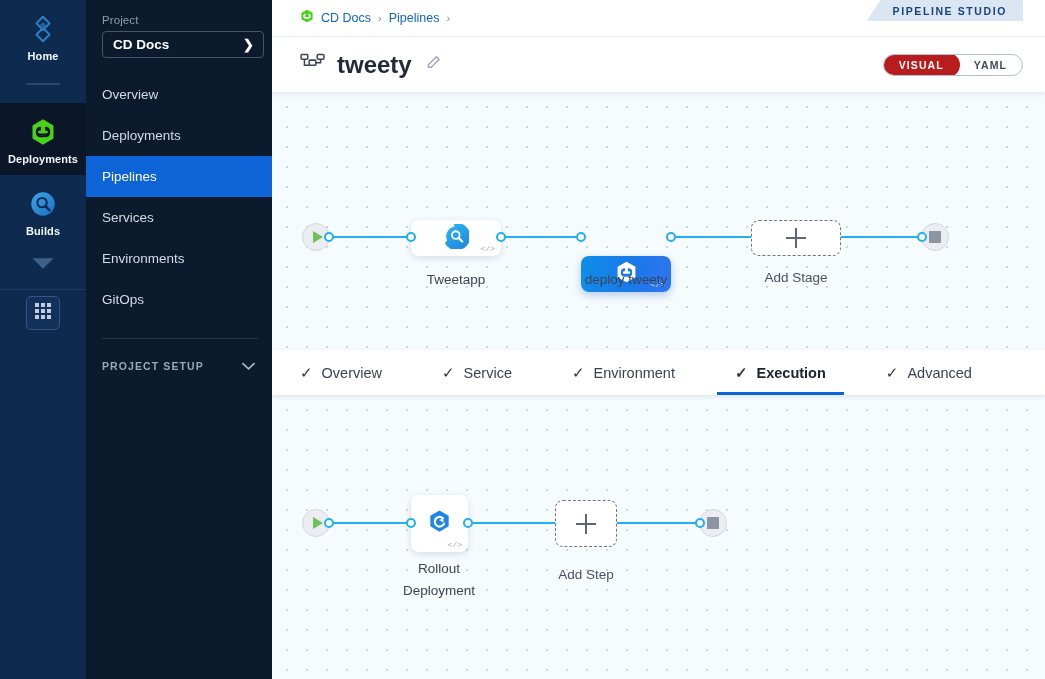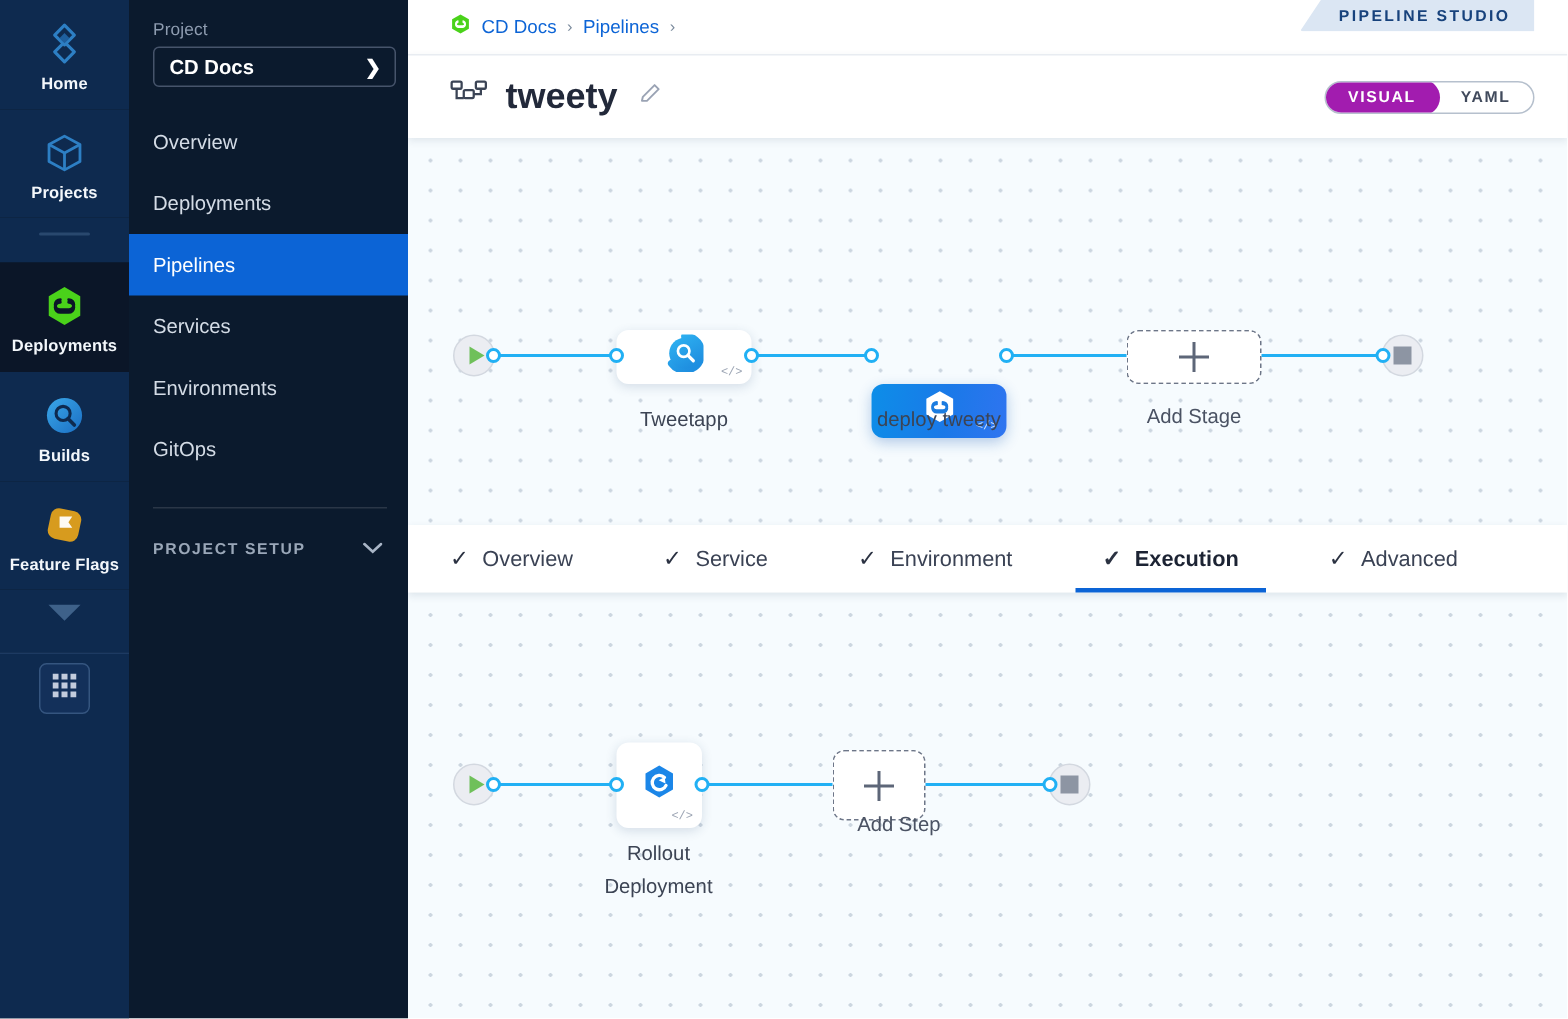--- a/index.html
+++ b/index.html
@@ -107,21 +107,21 @@
   .pencil { margin-left: 13px; cursor: pointer; display: block; }
   .toggle {
     margin-left: auto; display: flex; align-items: center;
     border: 1px solid #b6c0cd; border-radius: 13px; height: 22px; background: #fff;
     overflow: hidden;
   }
   .tg {
     font-size: 10.5px; font-weight: bold; letter-spacing: 1.1px;
     padding: 0 15px; height: 22px; display: flex; align-items: center; cursor: pointer;
   }
-  .tg.on { background: #a21caf; color: #fff; border-radius: 13px; margin: -1px; height: 24px; padding: 0 16px;}
+  .tg.on { background: #b91c1c; color: #fff; border-radius: 13px; margin: -1px; height: 24px; padding: 0 16px;}
   .tg.off { color: #414a5c; }
 
   
   .canvas {
     position: relative; background-color: #f6fbfe;
     background-image: radial-gradient(#ccd6e0 1.1px, transparent 1.2px);
     background-size: 20px 20px; background-position: 5px 5px;
   }
   .canvas.top { height: 258px; }
   .canvas.bot { height: 284px; }
@@ -212,32 +212,20 @@
           <g fill="none" stroke="#2d7fc4" stroke-width="2.2" stroke-linejoin="round">
             <path d="M16 3 L23 10 L16 17 L9 10 Z"></path>
             <path d="M16 15 L23 22 L16 29 L9 22 Z"></path>
           </g>
           <path d="M16 8.6 L19.6 12.2 L16 15.8 L12.4 12.2 Z" fill="#1f5f9e"></path>
         </svg>
       </span>
       <span class="rail-label">Home</span>
     </div>
 
-    <div class="rail-item">
-      <span class="rail-ico">
-        <svg viewBox="0 0 32 32" width="30" height="30">
-          <g fill="none" stroke="#2d7fc4" stroke-width="2" stroke-linejoin="round">
-            <path d="M16 4 L27 10 L27 22 L16 28 L5 22 L5 10 Z"></path>
-            <path d="M5 10 L16 16 L27 10"></path>
-              <path d="M16 16 L16 28"></path>
-          </g>
-        </svg>
-      </span>
-      <span class="rail-label">Projects</span>
-    </div>
 
     <div class="rail-sep-wrap">
       <span class="rail-div"></span>
     </div>
 
     <div class="rail-item dark">
       <span class="rail-ico">
         <svg viewBox="0 0 32 32" width="30" height="30">
           <path d="M16 2.5 L27.2 9 L27.2 23 L16 29.5 L4.8 23 L4.8 9 Z" fill="#4ad21a"></path>
           <path d="M13 11.5a3.6 3.6 0 1 0 0 7.2h6a3.6 3.6 0 1 0 0-7.2" fill="none" stroke="#0b1628" stroke-width="2.1" stroke-linecap="round"></path>
@@ -257,29 +245,20 @@
           </linearGradient>
             </defs>
           <circle cx="16" cy="16" r="12.5" fill="url(#bg1)"></circle>
           <circle cx="15" cy="14.5" r="5" fill="none" stroke="#0e2a4f" stroke-width="2.2"></circle>
           <path d="M18.6 18.3 L23 22.8" stroke="#0e2a4f" stroke-width="2.6" stroke-linecap="round"></path>
         </svg>
       </span>
       <span class="rail-label">Builds</span>
     </div>
 
-    <div class="rail-item">
-      <span class="rail-ico">
-        <svg viewBox="0 0 32 32" width="30" height="30">
-          <rect x="5" y="5" width="22" height="22" rx="6" transform="rotate(12 16 16)" fill="#d79b1e"></rect>
-          <path d="M12.5 23 L12.5 10 L21.5 10 L18.8 14 L21.5 18 L12.5 18" fill="#fff" opacity=".95"></path>
-        </svg>
-      </span>
-      <span class="rail-label">Feature Flags</span>
-    </div>
 
     <div class="rail-caret">
       <span>
         <svg viewBox="0 0 24 14" width="26" height="15">
             <path d="M2 2 L22 2 L12 12 Z" fill="#3e6189"></path>
           </svg>
       </span>
     </div>
 
     <div class="rail-bottom">
@@ -493,21 +472,21 @@
         </div>
         <div class="caption" style="left:117px; top:163px; width:100px;">Rollout
 Deployment</div>
 
         <div class="port" style="left:191px; top:123px;"></div>
         <div class="link" style="left:196px; top:127px; width:87px;"></div>
 
         <div class="node dashed" style="left:283px; top:105px; width:62px; height:47px;">
           <span class="plus"></span>
         </div>
-        <div class="caption dim" style="left:273px; top:144px; width:82px;text-align:right;">Add Step</div>
+        <div class="caption dim" style="left:273px; top:169px; width:82px;">Add Step</div>
 
         <div class="link" style="left:345px; top:127px; width:83px;"></div>
         <div class="port" style="left:423px; top:123px;"></div>
         <div class="node endcap" style="left:427px; top:114px;">
           <span class="stop-sq"></span>
         </div>
       </div>
     </div>
 
   </div>

